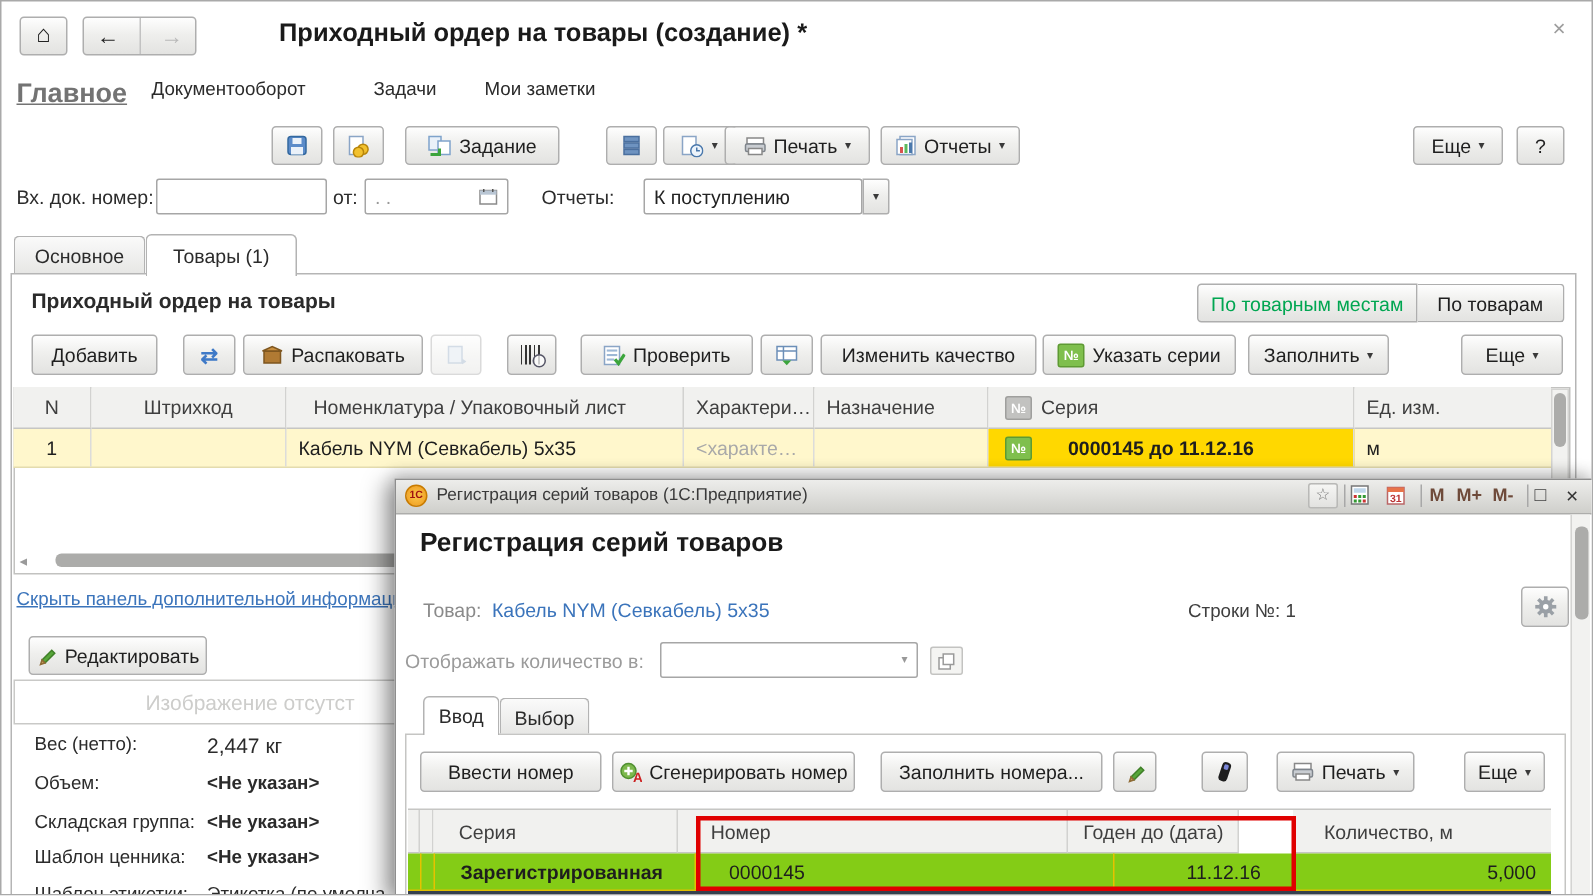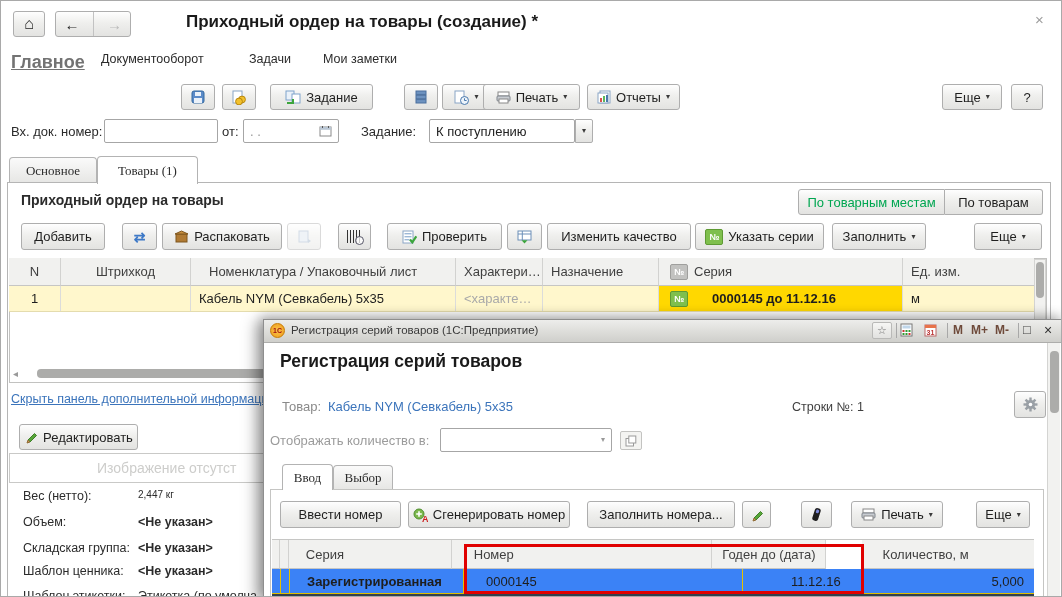--- a/index.html
+++ b/index.html
@@ -9,21 +9,21 @@
   .lbl{position:absolute;font-size:13px;color:#2B2B2B;white-space:nowrap;}
   .btn{position:absolute;display:flex;align-items:center;justify-content:center;gap:5px;
        background:linear-gradient(#FEFEFE,#EFEFED 45%,#E3E3E1);border:1px solid #AEAEAE;border-radius:3px;
        font-size:13px;color:#1F1F1F;box-sizing:border-box;cursor:default;white-space:nowrap;}
   .btn.disabled{opacity:.45;}
   .ybtn{background:linear-gradient(#FFE35C,#FFD73B 50%,#F7C703);border:1px solid #C9A302;font-weight:bold;color:#2A2A2A;}
   .caret{font-size:8px;color:#3A3A3A;line-height:1;}
   .input{position:absolute;background:#fff;border:1px solid #A6A6A6;border-radius:2px;box-sizing:border-box;
          font-size:13px;color:#222;display:flex;align-items:center;padding:0 6px;white-space:nowrap;}
   .tab{position:absolute;display:flex;align-items:center;justify-content:center;font-size:13px;color:#2B2B2B;
-       border:1px solid #B3B3B3;border-bottom:none;border-radius:4px 4px 0 0;box-sizing:border-box;font-family:Liberation Serif, serif;}
+       border:1px solid #B3B3B3;border-bottom:none;border-radius:4px 4px 0 0;box-sizing:border-box;}
   .tab.inactive{background:linear-gradient(#FAFAFA,#E6E6E4);}
   .tab.active{background:#fff;z-index:3;}
   .trow{position:absolute;display:flex;box-sizing:border-box;}
   .cell{border-right:1px solid #DCDCDA;display:flex;align-items:center;font-size:13px;color:#1E1E1E;
         overflow:hidden;white-space:nowrap;box-sizing:border-box;padding:0 8px;}
   .hcell{background:#F1F1EF;color:#3F3F3F;border-right:1px solid #D2D2D0;border-bottom:1px solid #C6C6C4;}
   .nb{width:16px;height:14px;border-radius:2px;color:#fff;font-size:9px;font-weight:bold;
       display:inline-flex;align-items:center;justify-content:center;flex:none;}
   .nb.green{background:#7FBF4D;border:1px solid #5E9A33;}
   .nb.gray{background:#C2C2C0;border:1px solid #9F9F9D;}
@@ -145,21 +145,21 @@
   <div class="input" style="left:242px;top:118px;width:96px;height:24px;color:#999;">
     <span>. .</span>
     <span class="ico" style="margin-left:auto;">
         <svg width="13" height="12">
           <rect x="1" y="2" width="11" height="9" fill="#fff" stroke="#8A8A8A"></rect>
           <rect x="1" y="2" width="11" height="2.8" fill="#B9C6D4"></rect>
           <path d="M3.5 1 v2 M9.5 1 v2" stroke="#555"></path>
         </svg>
       </span>
   </div>
-  <div class="lbl" style="left:360px;top:123px;">Задание:</div>
+  <div class="lbl" style="left:360px;top:123px;">Отчеты:</div>
   <div class="input" style="left:428px;top:118px;width:146px;height:24px;">К поступлению</div>
   <div class="btn" style="left:574px;top:118px;width:18px;height:24px;border-radius:0 2px 2px 0;">
     <span class="caret">▾</span>
   </div>
 
   <div class="tab inactive" style="left:8px;top:156px;width:88px;height:26px;">
     <span>Основное</span>
   </div>
   <div class="tab active" style="left:96px;top:155px;width:101px;height:28px;">
     <span>Товары (1)</span>
@@ -281,21 +281,21 @@
           <path d="M4 10 L10.5 3.5 L12.5 5.5 L6 12 Z" fill="#57A639" stroke="#3F7F28"></path>
           <path d="M4 10 L3 13 L6 12 Z" fill="#C89B5A" stroke="#8F6B35"></path>
         </svg>
       </span>
     <span>Редактировать</span>
   </div>
   <div class="abs" style="left:8px;top:452px;width:292px;height:30px;border:1px solid #C9C9C7;background:#fff;z-index:2;">
     <span class="abs" style="left:87px;top:6px;font-size:14px;color:#CDCDCB;white-space:nowrap;">Изображение отсутст</span>
   </div>
   <div class="lbl" style="left:22px;top:488px;font-size:12.5px;z-index:2;">Вес (нетто):</div>
-  <div class="lbl" style="left:137px;top:488px;font-size:10px;z-index:2;">2,447 кг</div>
+  <div class="lbl" style="left:137px;top:488px;font-size:14px;z-index:2;">2,447 кг</div>
   <div class="lbl" style="left:22px;top:514px;font-size:12.5px;z-index:2;">Объем:</div>
   <div class="lbl" style="left:137px;top:514px;font-size:12.5px;font-weight:bold;z-index:2;">&lt;Не указан&gt;</div>
   <div class="lbl" style="left:22px;top:540px;font-size:12.5px;z-index:2;">Складская группа:</div>
   <div class="lbl" style="left:137px;top:540px;font-size:12.5px;font-weight:bold;z-index:2;">&lt;Не указан&gt;</div>
   <div class="lbl" style="left:22px;top:563px;font-size:12.5px;z-index:2;">Шаблон ценника:</div>
   <div class="lbl" style="left:137px;top:563px;font-size:12.5px;font-weight:bold;z-index:2;">&lt;Не указан&gt;</div>
   <div class="lbl" style="left:22px;top:588px;font-size:12.5px;z-index:2;">Шаблон этикетки:</div>
   <div class="lbl" style="left:137px;top:588px;font-size:12.5px;z-index:2;">Этикетка (по умолча</div>
 
   <div id="modal">
@@ -420,21 +420,21 @@
     </div>
 
     <div class="trow" style="left:8px;top:219px;width:762px;height:30px;border-top:1px solid #C6C6C4;">
       <div class="cell hcell" style="width:9px;padding:0;"></div>
       <div class="cell hcell" style="width:9px;padding:0;"></div>
       <div class="cell hcell" style="width:174px;padding-left:17px;">Серия</div>
       <div class="cell hcell" style="width:279px;padding-left:22px;">Номер</div>
       <div class="cell hcell" style="width:121px;padding-left:10px;">Годен до (дата)</div>
       <div class="cell hcell" style="width:184px;padding-left:21px;border-right:none;margin-left:36px;">Количество, м</div>
     </div>
-    <div class="trow" style="left:8px;top:249px;width:762px;height:25px;background:#3b82f6;border-bottom:1px solid #E0BE00;">
+    <div class="trow" style="left:8px;top:249px;width:762px;height:25px;background:#84cc16;border-bottom:1px solid #E0BE00;">
       <div class="cell" style="width:9px;padding:0;border-color:#E6C200;"></div>
       <div class="cell" style="width:9px;padding:0;border-color:#E6C200;"></div>
       <div class="cell" style="width:174px;padding-left:17px;border-color:#E6C200;font-weight:bold;">Зарегистрированная</div>
       <div class="cell" style="width:279px;padding-left:22px;border-color:#E6C200;">0000145</div>
       <div class="cell" style="width:121px;padding-left:48px;border-color:#E6C200;">11.12.16</div>
       <div class="cell" style="width:170px;justify-content:flex-end;padding-right:10px;border-right:none;">5,000</div>
     </div>
     <div class="abs" style="left:8px;top:274px;width:762px;height:5px;background:#35404D;"></div>
 
     <div class="abs" style="left:200px;top:224px;width:400px;height:50px;border:3px solid #E00000;pointer-events:none;z-index:50;"></div>

